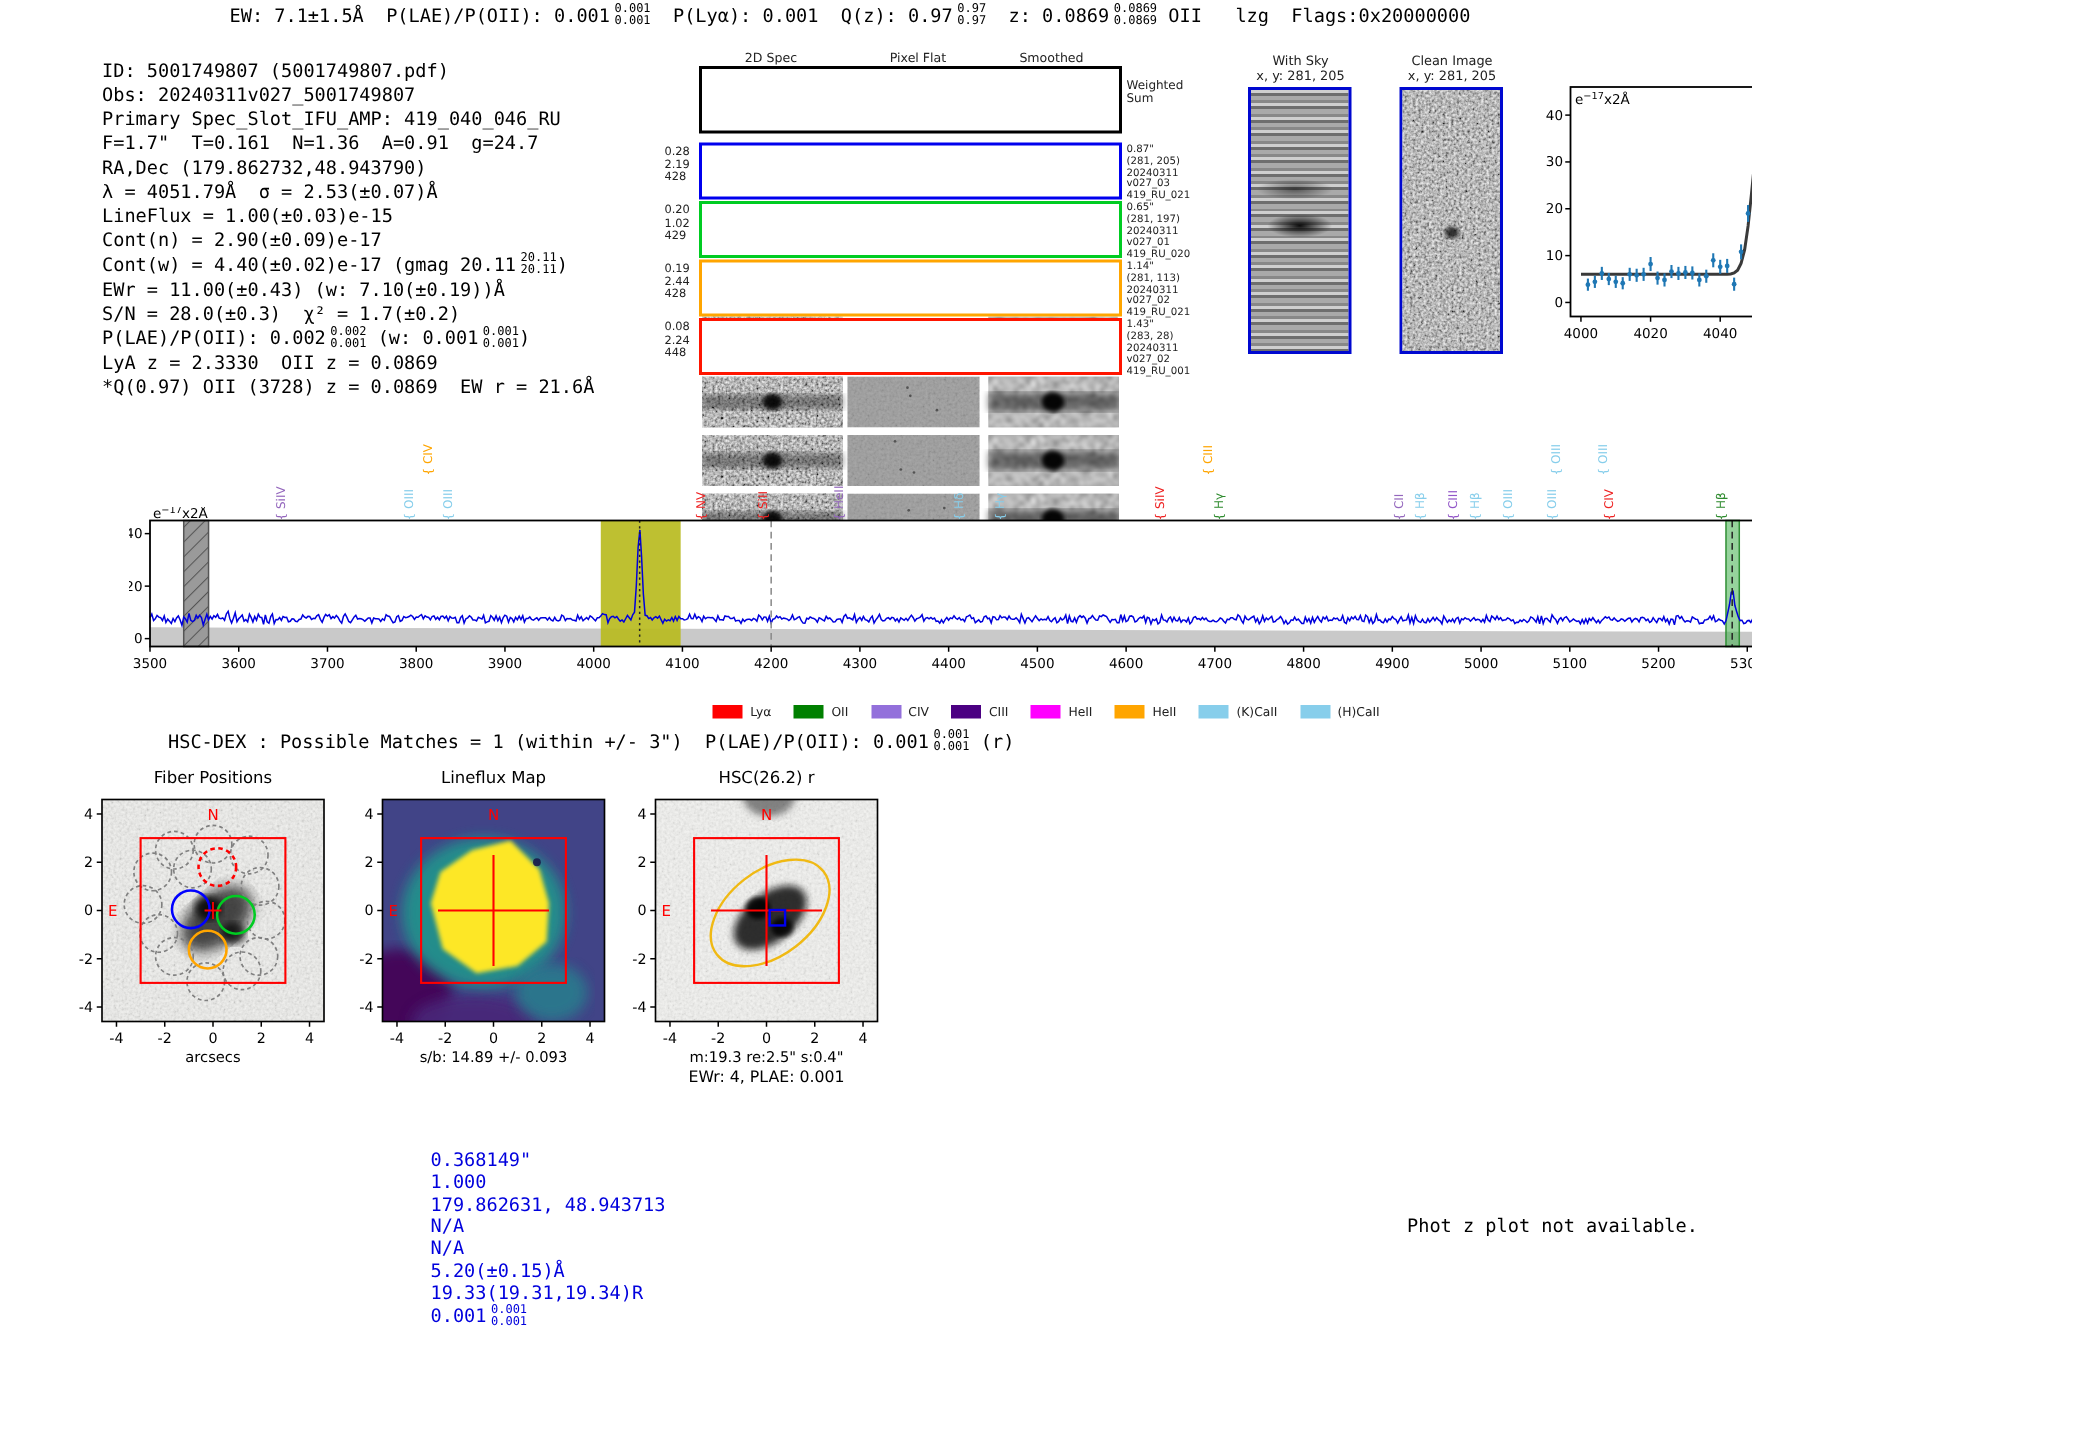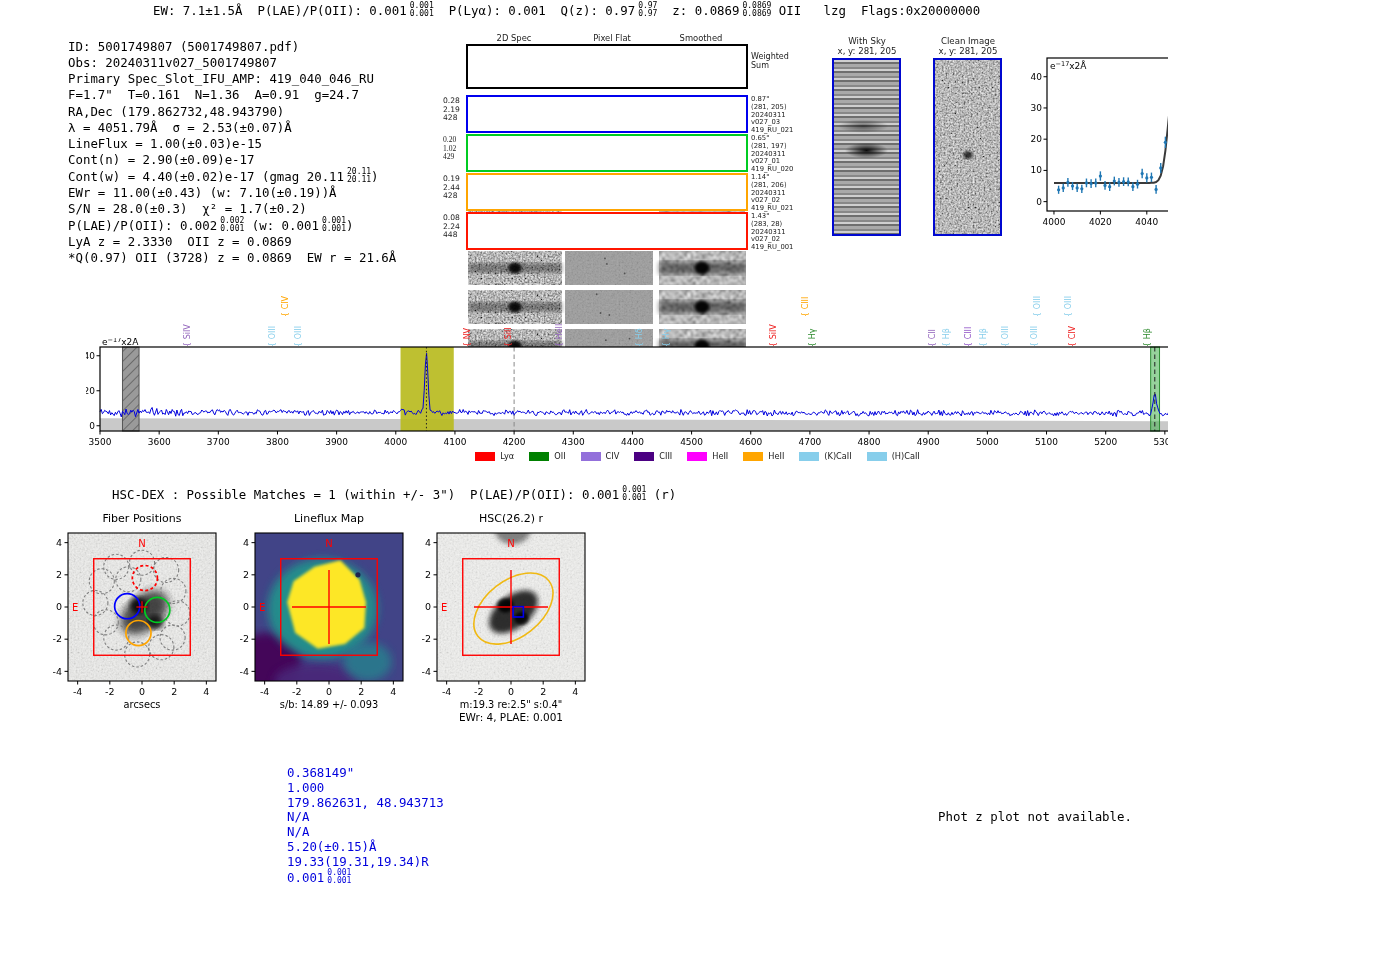--- a/index.html
+++ b/index.html
@@ -23,21 +23,21 @@
             font-family:"DejaVu Sans",sans-serif;white-space:pre;}
   .wsum{font-size:8px;line-height:9px;}
   .ptitle{font-size:8.6px;line-height:10px;text-align:center;color:#222;}
   .imgbox{position:absolute;border:2px solid #0008d0;box-sizing:border-box;}
   #withsky-img{background:
      radial-gradient(ellipse 30px 11px at 50% 52%, rgba(0,0,0,0.95), rgba(0,0,0,0) 72%),
      radial-gradient(ellipse 34px 9px at 45% 38%, rgba(0,0,0,0.5), rgba(0,0,0,0) 75%),
      repeating-linear-gradient(180deg,#cfcfcf 0 2px,#6e6e6e 2px 4px,#a9a9a9 4px 7px,#888 7px 9px);}
   .linelabel{position:absolute;transform-origin:0 100%;transform:rotate(-90deg);
              font:8px "DejaVu Sans",sans-serif;white-space:pre;letter-spacing:0;}
-  #legend{left:100px;top:451px;width:1195px;display:flex;justify-content:center;
+  #legend{left:100px;top:469px;width:1195px;display:flex;justify-content:center;
           gap:15px;align-items:flex-end;}
   .lgi{display:flex;align-items:center;}
   .lgsw{display:inline-block;width:20px;height:9px;margin-right:5px;}
   .lgt{font:8.2px "DejaVu Sans",sans-serif;color:#222;}
   #hsc-line{left:68px;top:486px;font-size:12.4px;padding-left:44px;}
   #match-labels{left:68px;top:773px;font-size:12.4px;line-height:14.75px;}
   #match-values{left:287px;top:766px;font-size:12.4px;line-height:14.75px;}
   #photz-note{left:938px;top:809px;font-size:12.4px;}
 </style>
 </head>
@@ -132,21 +132,21 @@
           <rect x="97" y="0" width="88" height="34" fill="#9b9b9b"></rect>
           <rect x="97" y="0" width="88" height="34" filter="url(#fnoise)" opacity="0.12"></rect>
           <circle cx="141.30840066075325" cy="24.997104003094137" r="0.9" fill="#333" opacity="0.7"></circle>
           <circle cx="128.68674706667662" cy="4.225020883604884" r="0.9" fill="#333" opacity="0.7"></circle>
           <circle cx="132.53467030450702" cy="22.98804340744391" r="0.9" fill="#333" opacity="0.7"></circle>
           <rect x="191" y="0" width="87" height="34" fill="#a5a5a5"></rect>
           <rect x="191" y="0" width="87" height="34" filter="url(#fnoiseS)" opacity="0.9"></rect>
           <rect x="191" y="11" width="87" height="12" fill="#111" opacity="0.5" filter="url(#fb2)"></rect>
           <ellipse cx="234" cy="17" rx="7.5" ry="6.5" fill="#000" opacity="0.95" filter="url(#fb1)"></ellipse>
         </svg></div>
-      <div class="leftlab" style="left: 443px; top: 136px; width: 21px; font-family: Liberation Serif, serif;">
+      <div class="leftlab" style="left: 443px; top: 136px; width: 21px;">
         <div>0.20</div>
         <div>1.02</div>
         <div>429</div>
       </div>
       <div class="rightlab" style="left: 751px; top: 135px; width: 46px;"><div>0.65"</div><div>(281, 197)</div><div>20240311</div><div>v027_01</div><div>419_RU_020</div></div>
       <div class="spec-row" style="left: 466px; top: 173px; width: 282px; height: 38px; border: 2px solid rgb(255, 165, 0); box-sizing: border-box;"><svg></svg><svg width="278" height="34">
           <rect x="0" y="0" width="94" height="34" fill="#9a9a9a"></rect>
           <rect x="0" y="0" width="94" height="34" filter="url(#fnoise)" opacity="0.85"></rect>
           <rect x="0" y="12" width="94" height="10" fill="#222" opacity="0.45" filter="url(#fb2)"></rect>
           <ellipse cx="47" cy="17" rx="6.5" ry="5.5" fill="#000" opacity="0.9" filter="url(#fb1)"></ellipse>
@@ -158,21 +158,21 @@
           <rect x="191" y="0" width="87" height="34" fill="#a5a5a5"></rect>
           <rect x="191" y="0" width="87" height="34" filter="url(#fnoiseS)" opacity="0.9"></rect>
           <rect x="191" y="11" width="87" height="12" fill="#111" opacity="0.5" filter="url(#fb2)"></rect>
           <ellipse cx="234" cy="17" rx="7.5" ry="6.5" fill="#000" opacity="0.95" filter="url(#fb1)"></ellipse>
         </svg></div>
       <div class="leftlab" style="left: 443px; top: 175px; width: 21px;">
         <div>0.19</div>
         <div>2.44</div>
         <div>428</div>
       </div>
-      <div class="rightlab" style="left: 751px; top: 174px; width: 46px;"><div>1.14"</div><div>(281, 206)</div><div>20240311</div><div>v027_02</div><div>419_RU_021</div></div>
+      <div class="rightlab" style="left: 751px; top: 174px; width: 46px;"><div>1.14"</div><div>(281, 113)</div><div>20240311</div><div>v027_02</div><div>419_RU_021</div></div>
       <div class="spec-row" style="left: 466px; top: 212px; width: 282px; height: 38px; border: 2px solid rgb(255, 21, 0); box-sizing: border-box;"><svg></svg><svg width="278" height="34">
           <rect x="0" y="0" width="94" height="34" fill="#9a9a9a"></rect>
           <rect x="0" y="0" width="94" height="34" filter="url(#fnoise)" opacity="0.85"></rect>
           <rect x="0" y="12" width="94" height="10" fill="#222" opacity="0.45" filter="url(#fb2)"></rect>
           <ellipse cx="47" cy="17" rx="6.5" ry="5.5" fill="#000" opacity="0.9" filter="url(#fb1)"></ellipse>
           <rect x="97" y="0" width="88" height="34" fill="#9b9b9b"></rect>
           <rect x="97" y="0" width="88" height="34" filter="url(#fnoise)" opacity="0.12"></rect>
           <circle cx="139.88498239405453" cy="7.71869602240622" r="0.9" fill="#333" opacity="0.7"></circle>
           <circle cx="135.07810785993934" cy="8.321985686663538" r="0.9" fill="#333" opacity="0.7"></circle>
           <circle cx="145.73292194120586" cy="22.226803436409682" r="0.9" fill="#333" opacity="0.7"></circle>

